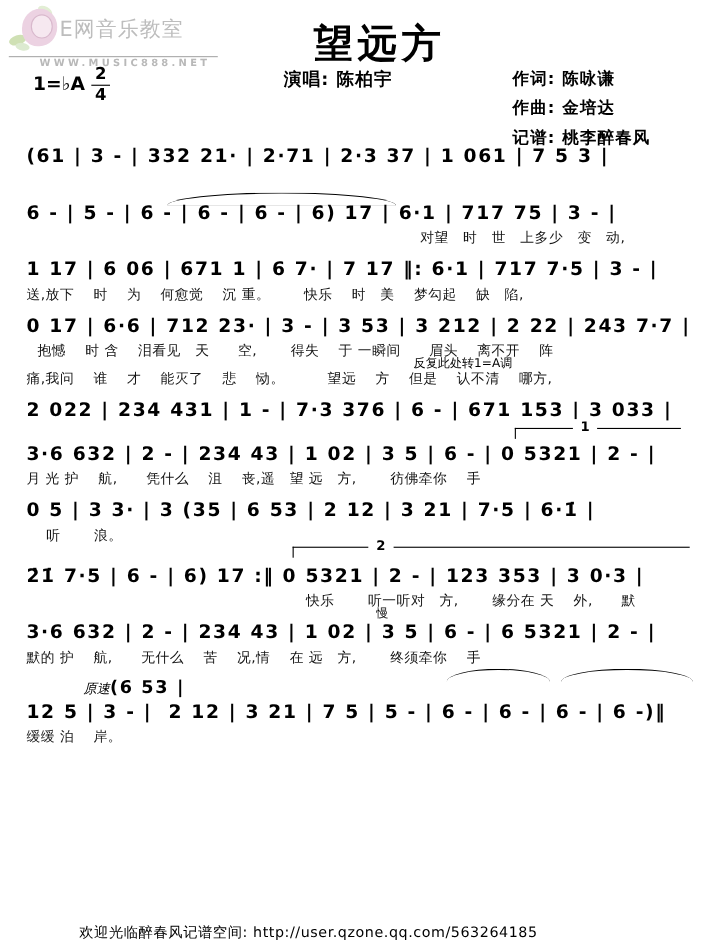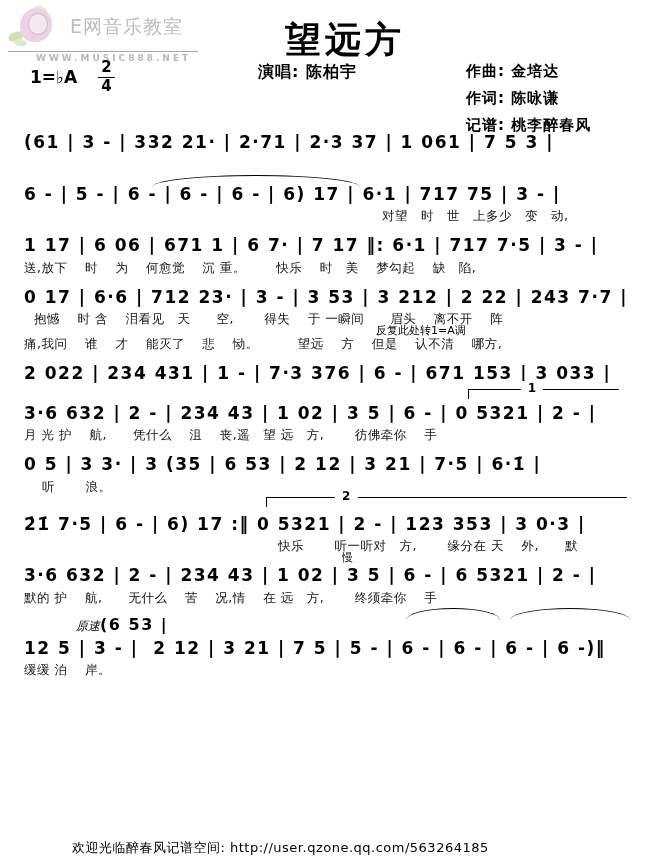--- a/index.html
+++ b/index.html
@@ -3,32 +3,32 @@
 <meta charset="utf-8">
 <style>
   html,body{margin:0;padding:0;background:#fff;}
   .page{
     position:relative;width:650px;height:865px;background:#ffffff;
     font-family:"DejaVu Sans","Liberation Sans",sans-serif;color:#000;
     overflow:hidden;
   }
   
   .logo{position:absolute;top:6px;left:8px;width:190px;}
-  .logo-row{display:flex;align-items:center;gap:16px;}
+  .logo-row{display:flex;align-items:center;gap:0;}
   .flower{position:relative;width:46px;height:42px;flex:0 0 auto;}
   .flower .petal{position:absolute;left:12px;top:2px;width:32px;height:34px;border-radius:60% 55% 58% 50%;background:#ecd2e2;}
   .flower .petal2{position:absolute;left:20px;top:7px;width:18px;height:20px;border-radius:50%;background:#f6e8f0;border:1px solid #d8b8cc;}
   .flower .leaf1{position:absolute;left:0;top:26px;width:16px;height:9px;border-radius:50%;background:#cfe0b4;transform:rotate(-18deg);}
   .flower .leaf2{position:absolute;left:6px;top:33px;width:13px;height:7px;border-radius:50%;background:#dcead0;transform:rotate(10deg);}
   .flower .leaf3{position:absolute;left:26px;top:0px;width:14px;height:8px;border-radius:50%;background:#e2eed4;transform:rotate(28deg);}
   .brand{color:#bdbdbd;font-size:19px;letter-spacing:1px;white-space:nowrap;}
   .logo-rule{border:0;border-top:1px solid #a8a8a8;margin:3px 0 1px 0;width:190px;}
   .site{color:#b8b8b8;font-size:9px;font-weight:bold;letter-spacing:3px;padding-left:28px;}
   
-  .keysig{position:absolute;top:60px;left:30px;display:flex;align-items:center;gap:21px;font-weight:bold;font-size:17px;justify-content:center;}
+  .keysig{position:absolute;top:60px;left:30px;display:flex;align-items:center;gap:6px;font-weight:bold;font-size:17px;justify-content:center;}
   .frac{display:inline-flex;flex-direction:column;align-items:center;line-height:1.05;font-size:15px;}
   .frac .top{border-bottom:1.6px solid #000;padding:0 3px 1px 3px;}
   .frac .bot{padding-top:1px;}
   .title{position:absolute;top:16px;left:0;width:690px;text-align:center;font-size:36px;font-weight:900;letter-spacing:4px;
          font-family:"DejaVu Serif","Liberation Serif",serif;}
   .singer{position:absolute;top:62px;left:258px;font-size:16px;font-weight:bold;letter-spacing:1px;}
   .credits{position:absolute;top:58px;left:466px;font-size:15px;font-weight:bold;line-height:1.8;letter-spacing:1px;}
   
   .score{position:absolute;top:130px;left:24px;width:612px;}
   .sline{position:relative;margin-bottom:8px;}
@@ -87,22 +87,22 @@
     <span>1=♭A</span>
     <span class="frac">
       <span class="top">2</span>
       <span class="bot">4</span>
     </span>
   </div>
 
   <div class="title">望远方</div>
   <div class="singer">演唱: 陈柏宇</div>
   <div class="credits">
+    <div>作词: 陈咏谦</div>
     <div>作曲: 金培达</div>
-    <div>作词: 陈咏谦</div>
     <div>记谱: 桃李醉春风</div>
   </div>
 
   <div class="score">
 
     <div class="sline l1">
       <div class="notes">(61 | 3 - | 332 21· | 2·71 | 2·3 37 | 1 061 | 7 5 3 |</div>
       <div class="lyrics"></div>
     </div>
 

